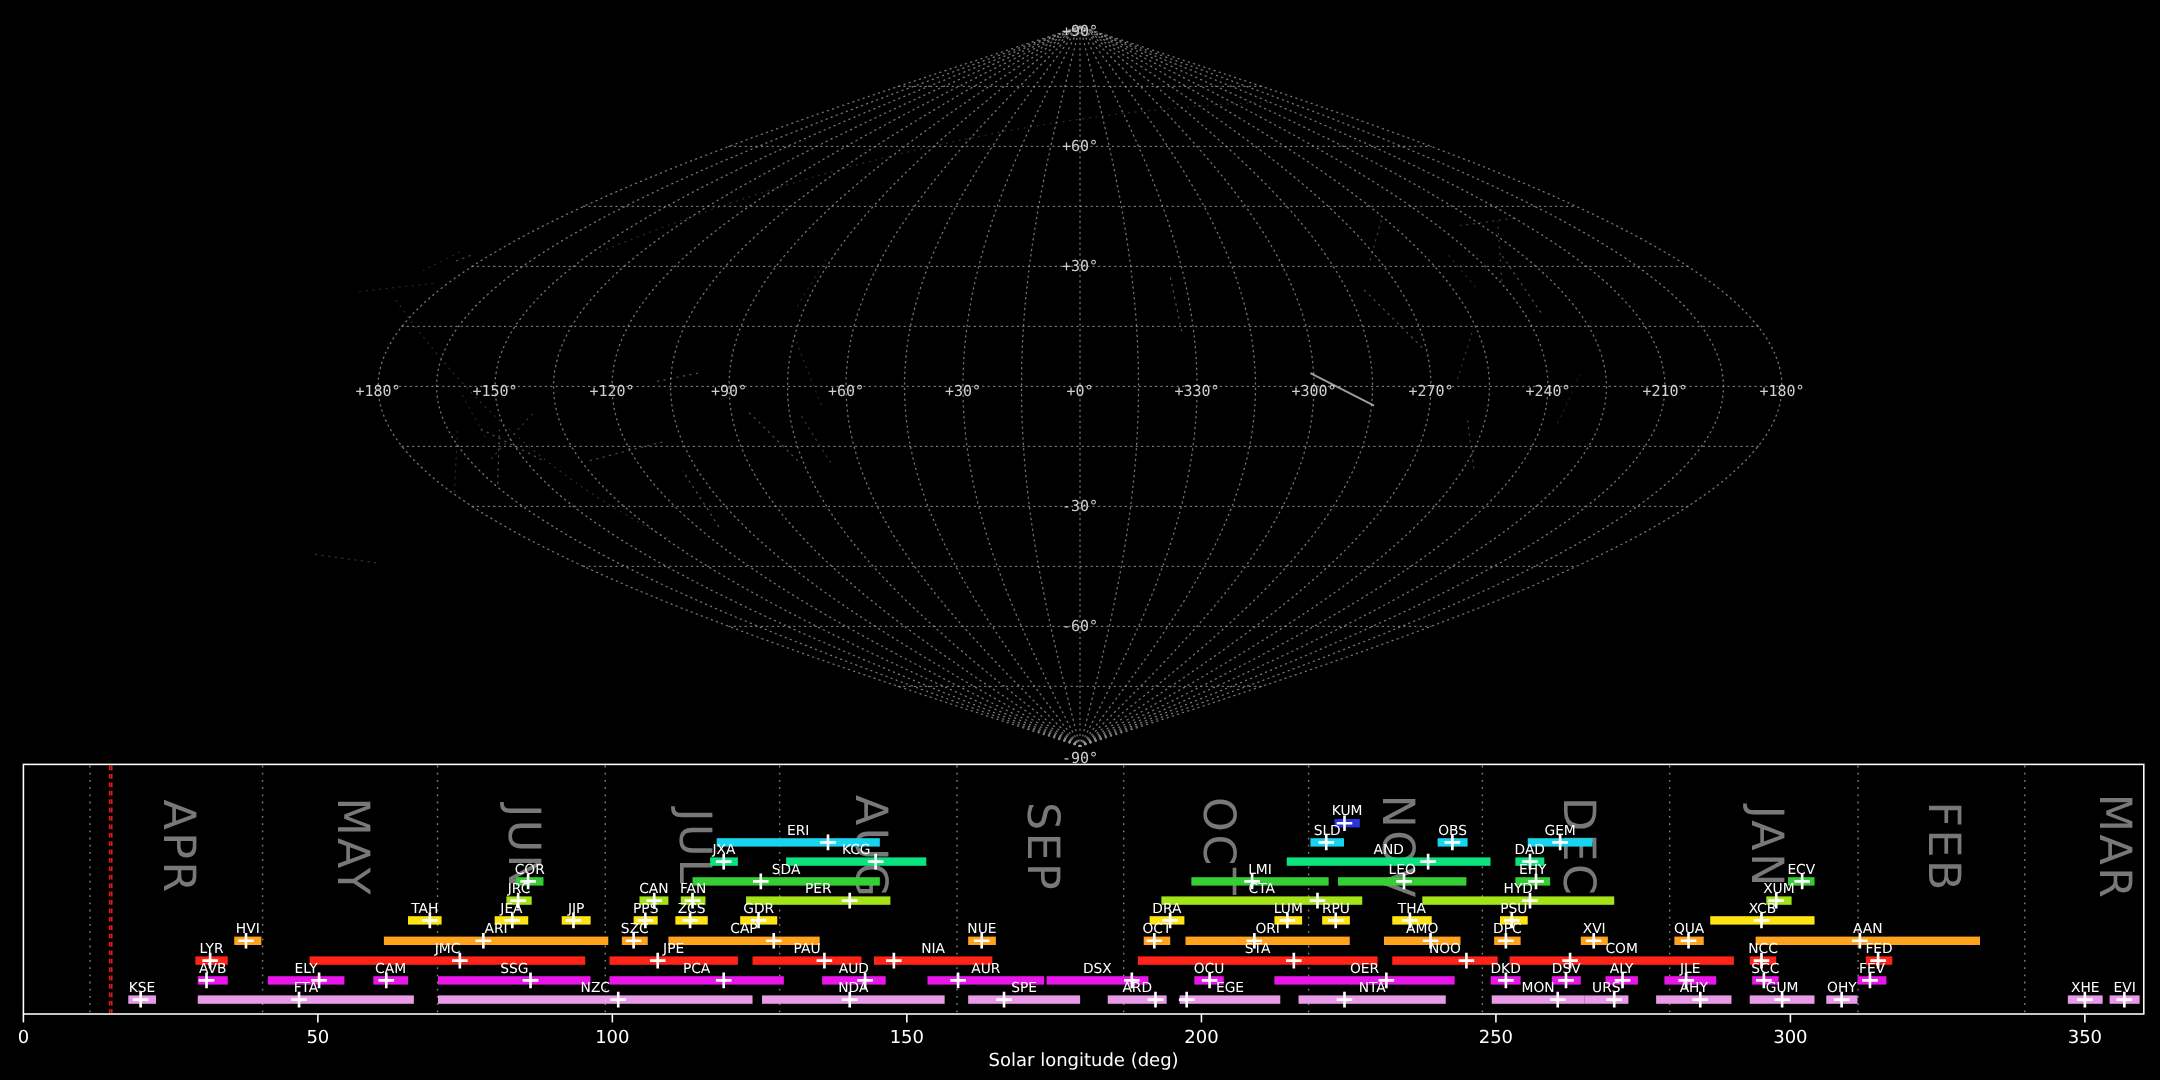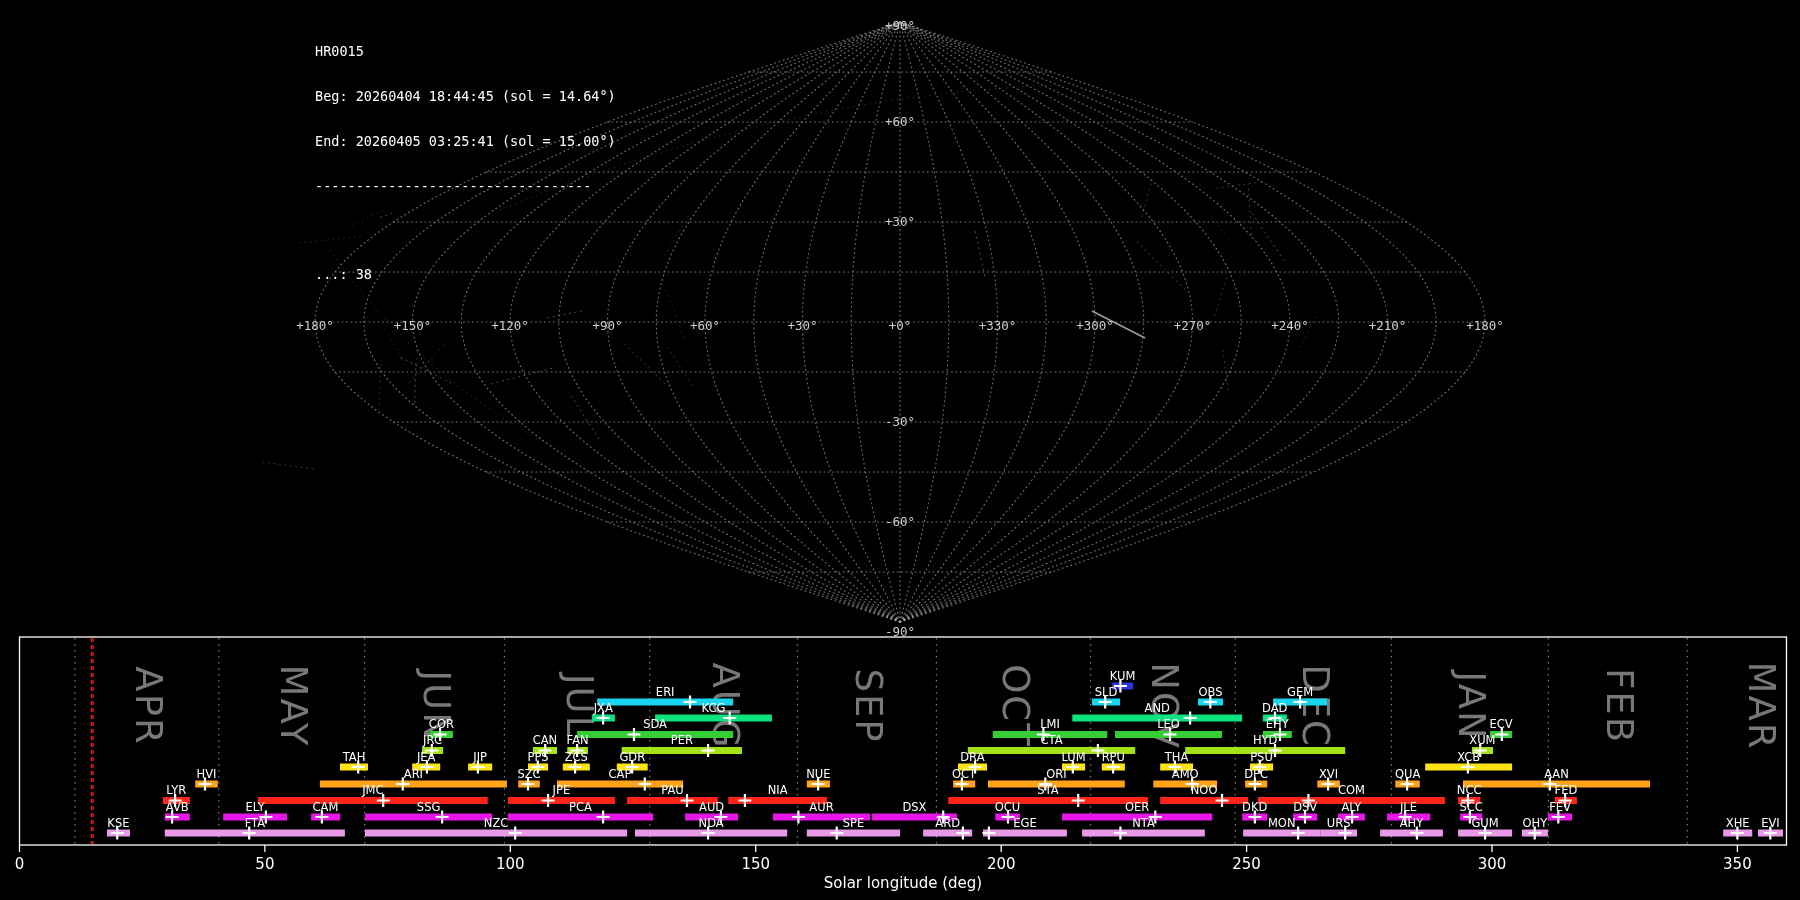--- a/index.html
+++ b/index.html
@@ -6,28 +6,20 @@
   .stage{position:relative;width:1800px;height:900px;background:#000;font-family:"DejaVu Sans",sans-serif;}
   #plot{position:absolute;left:0;top:0;}
   .header{position:absolute;left:315px;top:14px;color:#fff;font-family:"DejaVu Sans Mono",monospace;
           font-size:13.5px;line-height:15px;white-space:pre;z-index:5;}
   .header .gap{height:13px;}
 </style>
 </head>
 <body>
 
 <div class="stage">
-  <div class="header">
-    <div>HR0015</div>
-    <div>Beg: 20260404 18:44:45 (sol = 14.64°)</div>
-    <div>End: 20260405 03:25:41 (sol = 15.00°)</div>
-    <div>----------------------------------</div>
-    <div class="gap"></div>
-    <div>...: 38</div>
-  </div>
   <svg id="plot" width="1800" height="900">
       <path d="M900.0,622.0 L920.4,615.3 L940.8,608.7 L961.1,602.0 L981.4,595.3 L1001.6,588.7 L1021.6,582.0 L1041.5,575.3 L1061.2,568.7 L1080.8,562.0 L1100.1,555.3 L1119.1,548.7 L1137.9,542.0 L1156.4,535.3 L1174.6,528.7 L1192.5,522.0 L1210.0,515.3 L1227.1,508.7 L1243.9,502.0 L1260.2,495.3 L1276.0,488.7 L1291.4,482.0 L1306.4,475.3 L1320.8,468.7 L1334.7,462.0 L1348.1,455.3 L1361.0,448.7 L1373.3,442.0 L1385.0,435.3 L1396.1,428.7 L1406.6,422.0 L1416.5,415.3 L1425.8,408.7 L1434.4,402.0 L1442.4,395.3 L1449.7,388.7 L1456.4,382.0 L1462.3,375.3 L1467.6,368.7 L1472.2,362.0 L1476.1,355.3 L1479.3,348.7 L1481.8,342.0 L1483.6,335.3 L1484.6,328.7 L1485.0,322.0 L1484.6,315.3 L1483.6,308.7 L1481.8,302.0 L1479.3,295.3 L1476.1,288.7 L1472.2,282.0 L1467.6,275.3 L1462.3,268.7 L1456.4,262.0 L1449.7,255.3 L1442.4,248.7 L1434.4,242.0 L1425.8,235.3 L1416.5,228.7 L1406.6,222.0 L1396.1,215.3 L1385.0,208.7 L1373.3,202.0 L1361.0,195.3 L1348.1,188.7 L1334.7,182.0 L1320.8,175.3 L1306.4,168.7 L1291.4,162.0 L1276.0,155.3 L1260.2,148.7 L1243.9,142.0 L1227.1,135.3 L1210.0,128.7 L1192.5,122.0 L1174.6,115.3 L1156.4,108.7 L1137.9,102.0 L1119.1,95.3 L1100.1,88.7 L1080.8,82.0 L1061.2,75.3 L1041.5,68.7 L1021.6,62.0 L1001.6,55.3 L981.4,48.7 L961.1,42.0 L940.8,35.3 L920.4,28.7 L900.0,22.0 " stroke="#9c9c9c" stroke-width="1.1" fill="none" stroke-linecap="round" stroke-dasharray="0.9,3.6" opacity="0.75"></path>
       <path d="M900.0,622.0 L918.7,615.3 L937.4,608.7 L956.1,602.0 L974.6,595.3 L993.1,588.7 L1011.5,582.0 L1029.7,575.3 L1047.8,568.7 L1065.7,562.0 L1083.4,555.3 L1100.9,548.7 L1118.1,542.0 L1135.1,535.3 L1151.8,528.7 L1168.1,522.0 L1184.2,515.3 L1199.9,508.7 L1215.2,502.0 L1230.1,495.3 L1244.7,488.7 L1258.8,482.0 L1272.5,475.3 L1285.7,468.7 L1298.5,462.0 L1310.8,455.3 L1322.6,448.7 L1333.8,442.0 L1344.6,435.3 L1354.8,428.7 L1364.4,422.0 L1373.5,415.3 L1382.0,408.7 L1389.9,402.0 L1397.2,395.3 L1403.9,388.7 L1410.0,382.0 L1415.5,375.3 L1420.3,368.7 L1424.5,362.0 L1428.1,355.3 L1431.0,348.7 L1433.3,342.0 L1434.9,335.3 L1435.9,328.7 L1436.3,322.0 L1435.9,315.3 L1434.9,308.7 L1433.3,302.0 L1431.0,295.3 L1428.1,288.7 L1424.5,282.0 L1420.3,275.3 L1415.5,268.7 L1410.0,262.0 L1403.9,255.3 L1397.2,248.7 L1389.9,242.0 L1382.0,235.3 L1373.5,228.7 L1364.4,222.0 L1354.8,215.3 L1344.6,208.7 L1333.8,202.0 L1322.6,195.3 L1310.8,188.7 L1298.5,182.0 L1285.7,175.3 L1272.5,168.7 L1258.8,162.0 L1244.7,155.3 L1230.1,148.7 L1215.2,142.0 L1199.9,135.3 L1184.2,128.7 L1168.1,122.0 L1151.8,115.3 L1135.1,108.7 L1118.1,102.0 L1100.9,95.3 L1083.4,88.7 L1065.7,82.0 L1047.8,75.3 L1029.7,68.7 L1011.5,62.0 L993.1,55.3 L974.6,48.7 L956.1,42.0 L937.4,35.3 L918.7,28.7 L900.0,22.0 " stroke="#9c9c9c" stroke-width="1.1" fill="none" stroke-linecap="round" stroke-dasharray="0.9,3.6" opacity="0.75"></path>
       <path d="M900.0,622.0 L917.0,615.3 L934.0,608.7 L951.0,602.0 L967.8,595.3 L984.7,588.7 L1001.4,582.0 L1017.9,575.3 L1034.4,568.7 L1050.6,562.0 L1066.7,555.3 L1082.6,548.7 L1098.3,542.0 L1113.7,535.3 L1128.9,528.7 L1143.8,522.0 L1158.3,515.3 L1172.6,508.7 L1186.5,502.0 L1200.1,495.3 L1213.4,488.7 L1226.2,482.0 L1238.6,475.3 L1250.7,468.7 L1262.3,462.0 L1273.4,455.3 L1284.2,448.7 L1294.4,442.0 L1304.2,435.3 L1313.4,428.7 L1322.2,422.0 L1330.4,415.3 L1338.2,408.7 L1345.4,402.0 L1352.0,395.3 L1358.1,388.7 L1363.6,382.0 L1368.6,375.3 L1373.0,368.7 L1376.8,362.0 L1380.1,355.3 L1382.8,348.7 L1384.8,342.0 L1386.3,335.3 L1387.2,328.7 L1387.5,322.0 L1387.2,315.3 L1386.3,308.7 L1384.8,302.0 L1382.8,295.3 L1380.1,288.7 L1376.8,282.0 L1373.0,275.3 L1368.6,268.7 L1363.6,262.0 L1358.1,255.3 L1352.0,248.7 L1345.4,242.0 L1338.2,235.3 L1330.4,228.7 L1322.2,222.0 L1313.4,215.3 L1304.2,208.7 L1294.4,202.0 L1284.2,195.3 L1273.4,188.7 L1262.3,182.0 L1250.7,175.3 L1238.6,168.7 L1226.2,162.0 L1213.4,155.3 L1200.1,148.7 L1186.5,142.0 L1172.6,135.3 L1158.3,128.7 L1143.8,122.0 L1128.9,115.3 L1113.7,108.7 L1098.3,102.0 L1082.6,95.3 L1066.7,88.7 L1050.6,82.0 L1034.4,75.3 L1017.9,68.7 L1001.4,62.0 L984.7,55.3 L967.8,48.7 L951.0,42.0 L934.0,35.3 L917.0,28.7 L900.0,22.0 " stroke="#9c9c9c" stroke-width="1.1" fill="none" stroke-linecap="round" stroke-dasharray="0.9,3.6" opacity="0.75"></path>
       <path d="M900.0,622.0 L915.3,615.3 L930.6,608.7 L945.9,602.0 L961.1,595.3 L976.2,588.7 L991.2,582.0 L1006.1,575.3 L1020.9,568.7 L1035.6,562.0 L1050.1,555.3 L1064.4,548.7 L1078.5,542.0 L1092.3,535.3 L1106.0,528.7 L1119.4,522.0 L1132.5,515.3 L1145.3,508.7 L1157.9,502.0 L1170.1,495.3 L1182.0,488.7 L1193.6,482.0 L1204.8,475.3 L1215.6,468.7 L1226.1,462.0 L1236.1,455.3 L1245.7,448.7 L1255.0,442.0 L1263.7,435.3 L1272.1,428.7 L1280.0,422.0 L1287.4,415.3 L1294.3,408.7 L1300.8,402.0 L1306.8,395.3 L1312.3,388.7 L1317.3,382.0 L1321.8,375.3 L1325.7,368.7 L1329.2,362.0 L1332.1,355.3 L1334.5,348.7 L1336.3,342.0 L1337.7,335.3 L1338.5,328.7 L1338.8,322.0 L1338.5,315.3 L1337.7,308.7 L1336.3,302.0 L1334.5,295.3 L1332.1,288.7 L1329.2,282.0 L1325.7,275.3 L1321.8,268.7 L1317.3,262.0 L1312.3,255.3 L1306.8,248.7 L1300.8,242.0 L1294.3,235.3 L1287.4,228.7 L1280.0,222.0 L1272.1,215.3 L1263.7,208.7 L1255.0,202.0 L1245.7,195.3 L1236.1,188.7 L1226.1,182.0 L1215.6,175.3 L1204.8,168.7 L1193.6,162.0 L1182.0,155.3 L1170.1,148.7 L1157.9,142.0 L1145.3,135.3 L1132.5,128.7 L1119.4,122.0 L1106.0,115.3 L1092.3,108.7 L1078.5,102.0 L1064.4,95.3 L1050.1,88.7 L1035.6,82.0 L1020.9,75.3 L1006.1,68.7 L991.2,62.0 L976.2,55.3 L961.1,48.7 L945.9,42.0 L930.6,35.3 L915.3,28.7 L900.0,22.0 " stroke="#9c9c9c" stroke-width="1.1" fill="none" stroke-linecap="round" stroke-dasharray="0.9,3.6" opacity="0.75"></path>
       <path d="M900.0,622.0 L913.6,615.3 L927.2,608.7 L940.8,602.0 L954.3,595.3 L967.7,588.7 L981.1,582.0 L994.3,575.3 L1007.5,568.7 L1020.5,562.0 L1033.4,555.3 L1046.1,548.7 L1058.6,542.0 L1071.0,535.3 L1083.1,528.7 L1095.0,522.0 L1106.7,515.3 L1118.1,508.7 L1129.2,502.0 L1140.1,495.3 L1150.7,488.7 L1161.0,482.0 L1170.9,475.3 L1180.5,468.7 L1189.8,462.0 L1198.8,455.3 L1207.3,448.7 L1215.5,442.0 L1223.3,435.3 L1230.7,428.7 L1237.7,422.0 L1244.3,415.3 L1250.5,408.7 L1256.3,402.0 L1261.6,395.3 L1266.5,388.7 L1270.9,382.0 L1274.9,375.3 L1278.4,368.7 L1281.5,362.0 L1284.1,355.3 L1286.2,348.7 L1287.9,342.0 L1289.0,335.3 L1289.8,328.7 L1290.0,322.0 L1289.8,315.3 L1289.0,308.7 L1287.9,302.0 L1286.2,295.3 L1284.1,288.7 L1281.5,282.0 L1278.4,275.3 L1274.9,268.7 L1270.9,262.0 L1266.5,255.3 L1261.6,248.7 L1256.3,242.0 L1250.5,235.3 L1244.3,228.7 L1237.7,222.0 L1230.7,215.3 L1223.3,208.7 L1215.5,202.0 L1207.3,195.3 L1198.8,188.7 L1189.8,182.0 L1180.5,175.3 L1170.9,168.7 L1161.0,162.0 L1150.7,155.3 L1140.1,148.7 L1129.2,142.0 L1118.1,135.3 L1106.7,128.7 L1095.0,122.0 L1083.1,115.3 L1071.0,108.7 L1058.6,102.0 L1046.1,95.3 L1033.4,88.7 L1020.5,82.0 L1007.5,75.3 L994.3,68.7 L981.1,62.0 L967.7,55.3 L954.3,48.7 L940.8,42.0 L927.2,35.3 L913.6,28.7 L900.0,22.0 " stroke="#9c9c9c" stroke-width="1.1" fill="none" stroke-linecap="round" stroke-dasharray="0.9,3.6" opacity="0.75"></path>
       <path d="M900.0,622.0 L911.9,615.3 L923.8,608.7 L935.7,602.0 L947.5,595.3 L959.3,588.7 L970.9,582.0 L982.6,575.3 L994.1,568.7 L1005.5,562.0 L1016.7,555.3 L1027.8,548.7 L1038.8,542.0 L1049.6,535.3 L1060.2,528.7 L1070.6,522.0 L1080.8,515.3 L1090.8,508.7 L1100.6,502.0 L1110.1,495.3 L1119.4,488.7 L1128.3,482.0 L1137.1,475.3 L1145.5,468.7 L1153.6,462.0 L1161.4,455.3 L1168.9,448.7 L1176.1,442.0 L1182.9,435.3 L1189.4,428.7 L1195.5,422.0 L1201.3,415.3 L1206.7,408.7 L1211.7,402.0 L1216.4,395.3 L1220.7,388.7 L1224.5,382.0 L1228.0,375.3 L1231.1,368.7 L1233.8,362.0 L1236.1,355.3 L1237.9,348.7 L1239.4,342.0 L1240.4,335.3 L1241.0,328.7 L1241.3,322.0 L1241.0,315.3 L1240.4,308.7 L1239.4,302.0 L1237.9,295.3 L1236.1,288.7 L1233.8,282.0 L1231.1,275.3 L1228.0,268.7 L1224.5,262.0 L1220.7,255.3 L1216.4,248.7 L1211.7,242.0 L1206.7,235.3 L1201.3,228.7 L1195.5,222.0 L1189.4,215.3 L1182.9,208.7 L1176.1,202.0 L1168.9,195.3 L1161.4,188.7 L1153.6,182.0 L1145.5,175.3 L1137.1,168.7 L1128.3,162.0 L1119.4,155.3 L1110.1,148.7 L1100.6,142.0 L1090.8,135.3 L1080.8,128.7 L1070.6,122.0 L1060.2,115.3 L1049.6,108.7 L1038.8,102.0 L1027.8,95.3 L1016.7,88.7 L1005.5,82.0 L994.1,75.3 L982.6,68.7 L970.9,62.0 L959.3,55.3 L947.5,48.7 L935.7,42.0 L923.8,35.3 L911.9,28.7 L900.0,22.0 " stroke="#9c9c9c" stroke-width="1.1" fill="none" stroke-linecap="round" stroke-dasharray="0.9,3.6" opacity="0.75"></path>
       <path d="M900.0,622.0 L910.2,615.3 L920.4,608.7 L930.6,602.0 L940.7,595.3 L950.8,588.7 L960.8,582.0 L970.8,575.3 L980.6,568.7 L990.4,562.0 L1000.0,555.3 L1009.6,548.7 L1019.0,542.0 L1028.2,535.3 L1037.3,528.7 L1046.3,522.0 L1055.0,515.3 L1063.6,508.7 L1071.9,502.0 L1080.1,495.3 L1088.0,488.7 L1095.7,482.0 L1103.2,475.3 L1110.4,468.7 L1117.4,462.0 L1124.1,455.3 L1130.5,448.7 L1136.6,442.0 L1142.5,435.3 L1148.1,428.7 L1153.3,422.0 L1158.3,415.3 L1162.9,408.7 L1167.2,402.0 L1171.2,395.3 L1174.9,388.7 L1178.2,382.0 L1181.2,375.3 L1183.8,368.7 L1186.1,362.0 L1188.1,355.3 L1189.7,348.7 L1190.9,342.0 L1191.8,335.3 L1192.3,328.7 L1192.5,322.0 L1192.3,315.3 L1191.8,308.7 L1190.9,302.0 L1189.7,295.3 L1188.1,288.7 L1186.1,282.0 L1183.8,275.3 L1181.2,268.7 L1178.2,262.0 L1174.9,255.3 L1171.2,248.7 L1167.2,242.0 L1162.9,235.3 L1158.3,228.7 L1153.3,222.0 L1148.1,215.3 L1142.5,208.7 L1136.6,202.0 L1130.5,195.3 L1124.1,188.7 L1117.4,182.0 L1110.4,175.3 L1103.2,168.7 L1095.7,162.0 L1088.0,155.3 L1080.1,148.7 L1071.9,142.0 L1063.6,135.3 L1055.0,128.7 L1046.3,122.0 L1037.3,115.3 L1028.2,108.7 L1019.0,102.0 L1009.6,95.3 L1000.0,88.7 L990.4,82.0 L980.6,75.3 L970.8,68.7 L960.8,62.0 L950.8,55.3 L940.7,48.7 L930.6,42.0 L920.4,35.3 L910.2,28.7 L900.0,22.0 " stroke="#9c9c9c" stroke-width="1.1" fill="none" stroke-linecap="round" stroke-dasharray="0.9,3.6" opacity="0.75"></path>
       <path d="M900.0,622.0 L908.5,615.3 L917.0,608.7 L925.5,602.0 L933.9,595.3 L942.3,588.7 L950.7,582.0 L959.0,575.3 L967.2,568.7 L975.3,562.0 L983.4,555.3 L991.3,548.7 L999.1,542.0 L1006.9,535.3 L1014.4,528.7 L1021.9,522.0 L1029.2,515.3 L1036.3,508.7 L1043.3,502.0 L1050.1,495.3 L1056.7,488.7 L1063.1,482.0 L1069.3,475.3 L1075.3,468.7 L1081.1,462.0 L1086.7,455.3 L1092.1,448.7 L1097.2,442.0 L1102.1,435.3 L1106.7,428.7 L1111.1,422.0 L1115.2,415.3 L1119.1,408.7 L1122.7,402.0 L1126.0,395.3 L1129.1,388.7 L1131.8,382.0 L1134.3,375.3 L1136.5,368.7 L1138.4,362.0 L1140.0,355.3 L1141.4,348.7 L1142.4,342.0 L1143.2,335.3 L1143.6,328.7 L1143.8,322.0 L1143.6,315.3 L1143.2,308.7 L1142.4,302.0 L1141.4,295.3 L1140.0,288.7 L1138.4,282.0 L1136.5,275.3 L1134.3,268.7 L1131.8,262.0 L1129.1,255.3 L1126.0,248.7 L1122.7,242.0 L1119.1,235.3 L1115.2,228.7 L1111.1,222.0 L1106.7,215.3 L1102.1,208.7 L1097.2,202.0 L1092.1,195.3 L1086.7,188.7 L1081.1,182.0 L1075.3,175.3 L1069.3,168.7 L1063.1,162.0 L1056.7,155.3 L1050.1,148.7 L1043.3,142.0 L1036.3,135.3 L1029.2,128.7 L1021.9,122.0 L1014.4,115.3 L1006.9,108.7 L999.1,102.0 L991.3,95.3 L983.4,88.7 L975.3,82.0 L967.2,75.3 L959.0,68.7 L950.7,62.0 L942.3,55.3 L933.9,48.7 L925.5,42.0 L917.0,35.3 L908.5,28.7 L900.0,22.0 " stroke="#9c9c9c" stroke-width="1.1" fill="none" stroke-linecap="round" stroke-dasharray="0.9,3.6" opacity="0.75"></path>
       <path d="M900.0,622.0 L906.8,615.3 L913.6,608.7 L920.4,602.0 L927.1,595.3 L933.9,588.7 L940.5,582.0 L947.2,575.3 L953.7,568.7 L960.3,562.0 L966.7,555.3 L973.0,548.7 L979.3,542.0 L985.5,535.3 L991.5,528.7 L997.5,522.0 L1003.3,515.3 L1009.0,508.7 L1014.6,502.0 L1020.1,495.3 L1025.3,488.7 L1030.5,482.0 L1035.5,475.3 L1040.3,468.7 L1044.9,462.0 L1049.4,455.3 L1053.7,448.7 L1057.8,442.0 L1061.7,435.3 L1065.4,428.7 L1068.9,422.0 L1072.2,415.3 L1075.3,408.7 L1078.1,402.0 L1080.8,395.3 L1083.2,388.7 L1085.5,382.0 L1087.4,375.3 L1089.2,368.7 L1090.7,362.0 L1092.0,355.3 L1093.1,348.7 L1093.9,342.0 L1094.5,335.3 L1094.9,328.7 L1095.0,322.0 L1094.9,315.3 L1094.5,308.7 L1093.9,302.0 L1093.1,295.3 L1092.0,288.7 L1090.7,282.0 L1089.2,275.3 L1087.4,268.7 L1085.5,262.0 L1083.2,255.3 L1080.8,248.7 L1078.1,242.0 L1075.3,235.3 L1072.2,228.7 L1068.9,222.0 L1065.4,215.3 L1061.7,208.7 L1057.8,202.0 L1053.7,195.3 L1049.4,188.7 L1044.9,182.0 L1040.3,175.3 L1035.5,168.7 L1030.5,162.0 L1025.3,155.3 L1020.1,148.7 L1014.6,142.0 L1009.0,135.3 L1003.3,128.7 L997.5,122.0 L991.5,115.3 L985.5,108.7 L979.3,102.0 L973.0,95.3 L966.7,88.7 L960.3,82.0 L953.7,75.3 L947.2,68.7 L940.5,62.0 L933.9,55.3 L927.1,48.7 L920.4,42.0 L913.6,35.3 L906.8,28.7 L900.0,22.0 " stroke="#9c9c9c" stroke-width="1.1" fill="none" stroke-linecap="round" stroke-dasharray="0.9,3.6" opacity="0.75"></path>

